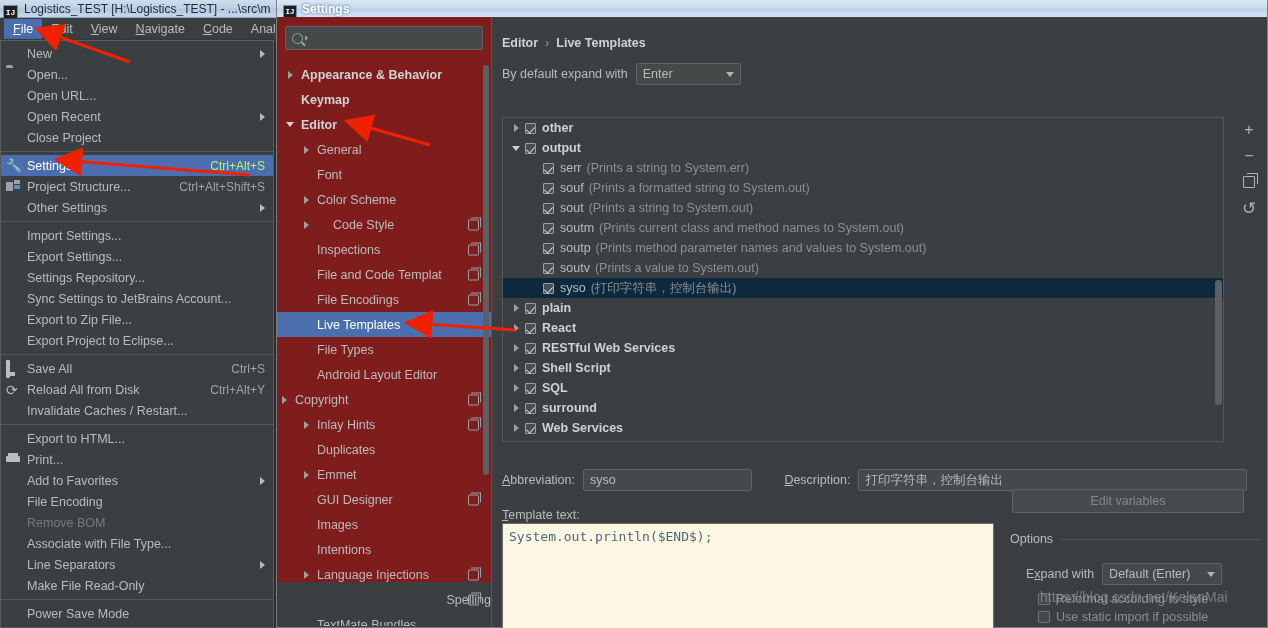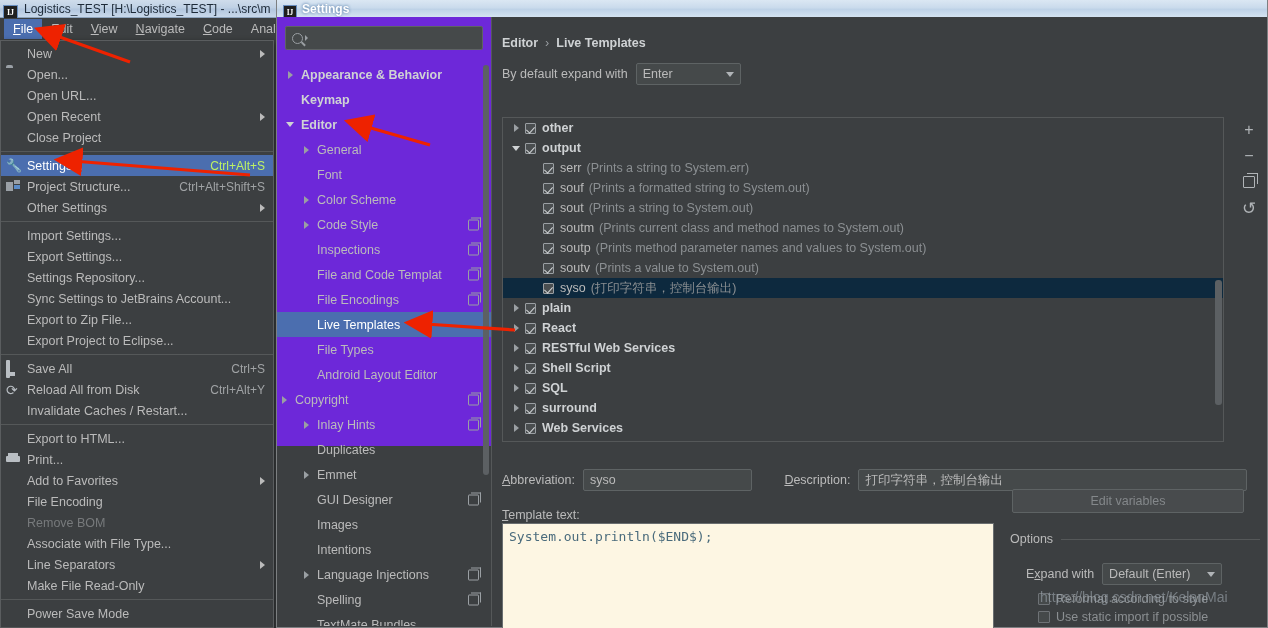--- a/index.html
+++ b/index.html
@@ -22,21 +22,21 @@
     position: absolute; left: 0; top: 0; width: 1268px; height: 18px;
     background: linear-gradient(to bottom, #cfdceb 0%, #bed0e4 48%, #b2c6de 52%, #c8d8ea 100%);
     display: flex; align-items: center;
     border-bottom: 1px solid #8ea4bd;
   }
   .ide-title-icon {
     width: 15px; height: 15px; margin-left: 3px; margin-right: 6px;
     background: #1f1f1f; border: 1px solid #6a8fc0;
     color: #fff; font-size: 8px; font-weight: bold;
     display: flex; align-items: center; justify-content: center;
-    font-family: Liberation Serif, serif;
+    font-family: Liberation Mono, monospace;
     margin-top: 7px;
   }
   .ide-title-text {
     font-size: 12px; color: #1d2a38; font-weight: 400;
     white-space: nowrap; overflow: hidden;
   }
   .win-close {
     position: absolute; right: 10px; top: -8px; width: 48px; height: 22px;
     background: linear-gradient(to bottom,#f2948a 0%, #e0564a 45%, #c9372b 52%, #e4796c 100%);
     border: 1px solid #8c2d23; border-top: none;
@@ -110,21 +110,21 @@
     background: linear-gradient(to bottom, #dbe7f3 0%, #cadbec 45%, #bed2e7 55%, #d4e3f1 100%);
     display: flex; align-items: center; padding-left: 3px;
   }
   .settings-title .ide-title-icon { width: 14px; height: 14px; font-size: 7.5px; margin-right: 5px; }
   .settings-title-text { color: #ffffff; font-size: 12px; font-weight: bold;
      text-shadow: 0 0 3px #6f91b8, 0 0 3px #6f91b8, 1px 1px 0 rgba(255,255,255,.4); }
 
   .settings-body { position:absolute; left:0; top:17px; width:990px; height:609px; background:#3c3f41; }
 
   
-  .tree-panel { position:absolute; left:0; top:0; width:214px; height:429px; background:#6d28d9; }
+  .tree-panel { position:absolute; left:0; top:0; width:214px; height:565px; background:#7f1d1d; }
   .search-wrap { padding: 9px 8px 6px 8px; }
   .search-box {
     height: 24px; background:#45494a; border:1px solid #5e6364; border-radius:2px;
     display:flex; align-items:center; padding-left:6px;
   }
   .search-ic { width:11px;height:11px;border:1.5px solid #9a9fa3;border-radius:50%; position:relative; }
   .search-ic:after{content:"";position:absolute;right:-4px;bottom:-2px;width:5px;height:1.5px;background:#9a9fa3;transform:rotate(45deg);}
   .search-caret { width:0;height:0;border-left:3px solid #9a9fa3;border-top:3px solid transparent;border-bottom:3px solid transparent;margin-left:2px;}
 
   .tree { position:absolute; left:0; top:45px; width:214px; height:564px; overflow:hidden; }
@@ -394,21 +394,21 @@
             <div class="tnode" style="padding-left: 22px;">
               <span class="tw">
                 <span class="tri-r"></span>
               </span>
               <span style="margin-left: 4px;">Color Scheme</span>
             </div>
             <div class="tnode" style="padding-left: 22px;">
               <span class="tw">
                 <span class="tri-r"></span>
               </span>
-              <span style="margin-left: 4px;">Code Style</span>
+              <span style="margin-left: 20px;">Code Style</span>
               <span class="copyglyph"></span>
             </div>
             <div class="tnode" style="padding-left: 22px;">
               <span class="tw"></span>
               <span style="margin-left: 4px;">Inspections</span>
               <span class="copyglyph"></span>
             </div>
             <div class="tnode" style="padding-left: 22px;">
               <span class="tw"></span>
               <span style="margin-left: 4px;">File and Code Templat</span>
@@ -468,21 +468,21 @@
               <span class="tw"></span>
               <span style="margin-left: 4px;">Intentions</span>
             </div>
             <div class="tnode" style="padding-left: 22px;">
               <span class="tw">
                 <span class="tri-r"></span>
               </span>
               <span style="margin-left: 4px;">Language Injections</span>
               <span class="copyglyph"></span>
             </div>
-            <div class="tnode" style="padding-left: 22px;">
+            <div class="tnode" style="padding-left: 22px; justify-content: flex-end;">
               <span class="tw"></span>
               <span style="margin-left: 4px;">Spelling</span>
               <span class="copyglyph"></span>
             </div>
             <div class="tnode" style="padding-left: 22px;">
               <span class="tw"></span>
               <span style="margin-left: 4px;">TextMate Bundles</span>
             </div>
             <div class="tree-scroll"></div>
           </div>

